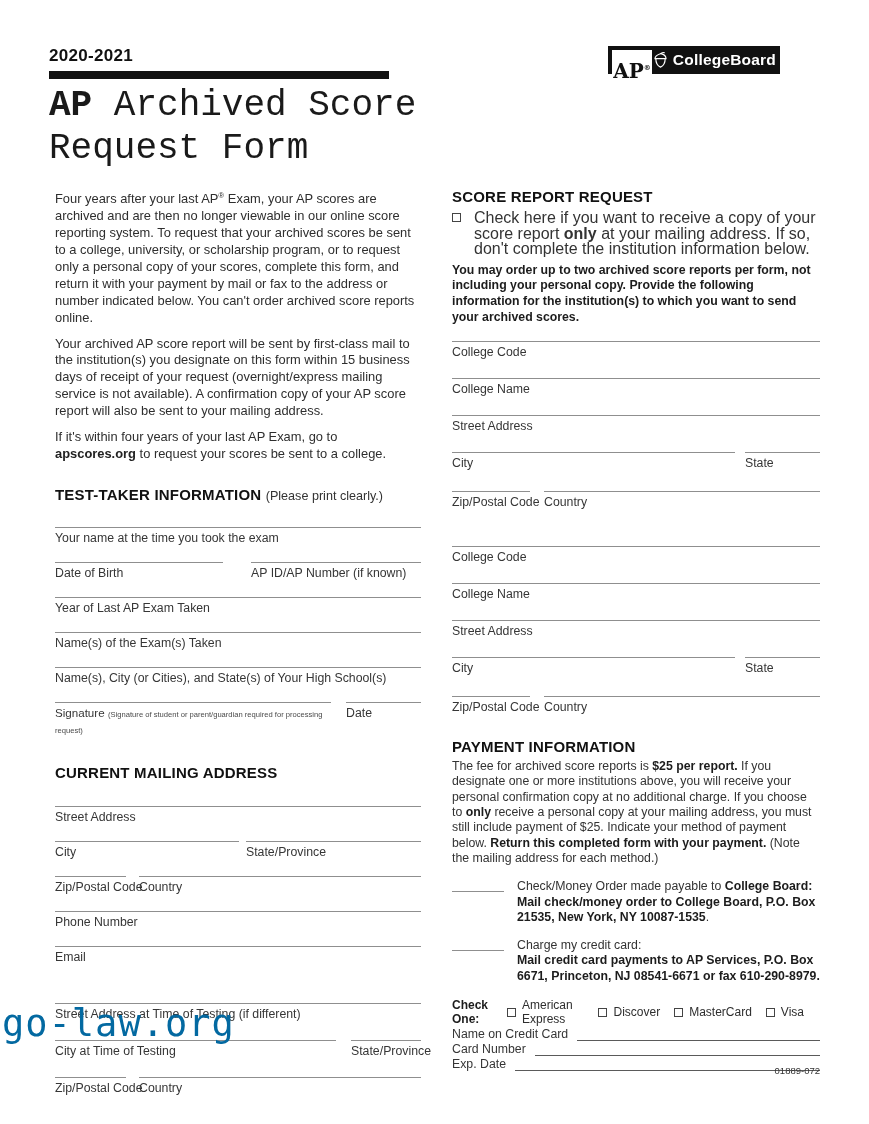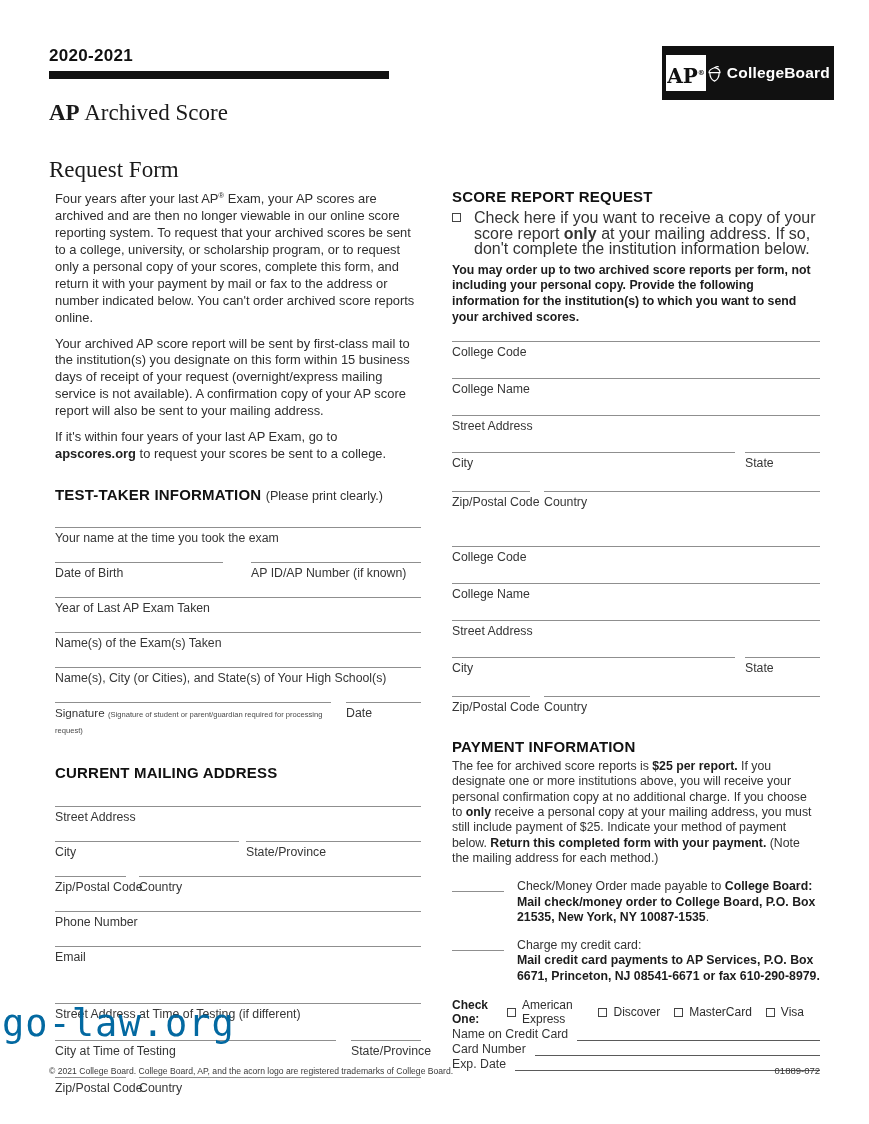--- a/index.html
+++ b/index.html
@@ -6,25 +6,25 @@
   html,body { background:#fff; }
   .page {
     position:relative; width:869px; height:1124px; background:#fff;
     font-family:"Liberation Sans", sans-serif; color:#2e2e2e; overflow:hidden;
   }
   
   .year { position:absolute; left:49px; top:46px; font-size:17px; font-weight:700; color:#111; letter-spacing:0.3px; }
   .title-bar { position:absolute; left:49px; top:71px; width:340px; height:8px; background:#111; }
   .doc-title {
     position:absolute; left:49px; top:84px; width:400px;
-    font-family:Liberation Serif, serif; font-size:23px; line-height:57px; color:#1a1a1a; font-weight:400;
+    font-family:Liberation Mono, monospace; font-size:36px; line-height:43px; color:#1a1a1a; font-weight:400;
   }
   .doc-title b { font-weight:700; }
-  .logo { position:absolute; left:662px; top:46px; width:172px; height:54px; background:#111;
-          display:flex; align-items:center; padding:4px; }
+  .logo { position:absolute; left:608px; top:46px; width:172px; height:28px; background:#111;
+          display:flex; align-items:flex-start; padding:4px; }
   .logo-ap-box { width:44px; height:36px; background:#fff; display:flex; align-items:flex-start; justify-content:center; }
   .logo-ap { font-family:"DejaVu Serif", serif; font-weight:700; font-size:20px; color:#111; line-height:36px; }
   .logo-ap sup { font-size:7px; vertical-align:super; }
   .logo-right { flex:1; display:flex; align-items:center; justify-content:center; gap:4px; }
   .logo-brand { color:#fff; font-weight:700; font-size:15.5px; letter-spacing:0.2px; }
   .acorn { width:17px; height:19px; }
   
   .col { position:absolute; top:188px; }
   .col-left { left:55px; width:366px; }
   .col-right { left:452px; width:368px; }
@@ -301,17 +301,16 @@
       <span class="lbl">Card Number</span>
       <span class="fill-line"></span>
     </div>
     <div class="inline-field">
       <span class="lbl">Exp. Date</span>
       <span class="fill-line"></span>
     </div>
 
   </div>
 
-  <div class="copyright">© 2021 College Board. College Board, AP, and the acorn logo are registered trademarks of College Board.</div>
   <div class="form-no">01889-072</div>
   <div class="watermark">go-law.org</div>
 
 </div>
 
 </body></html>

